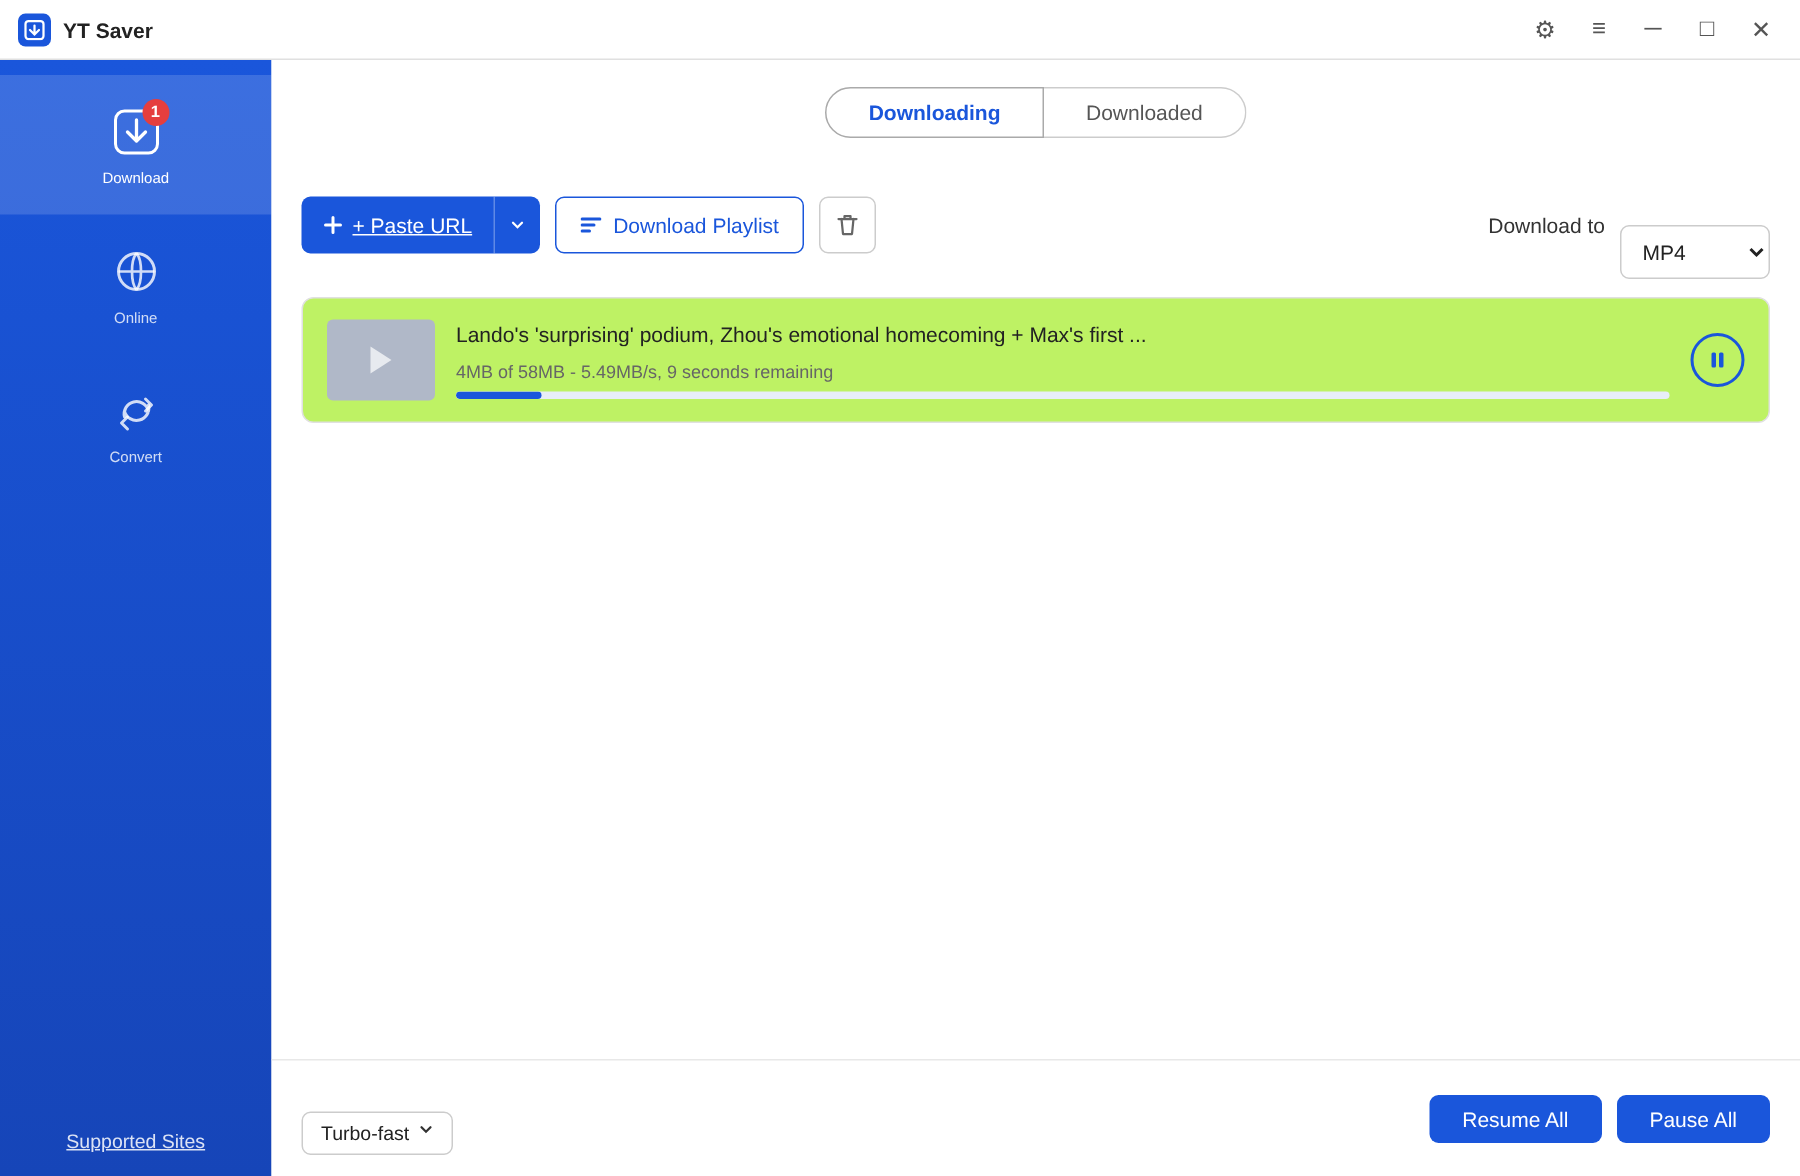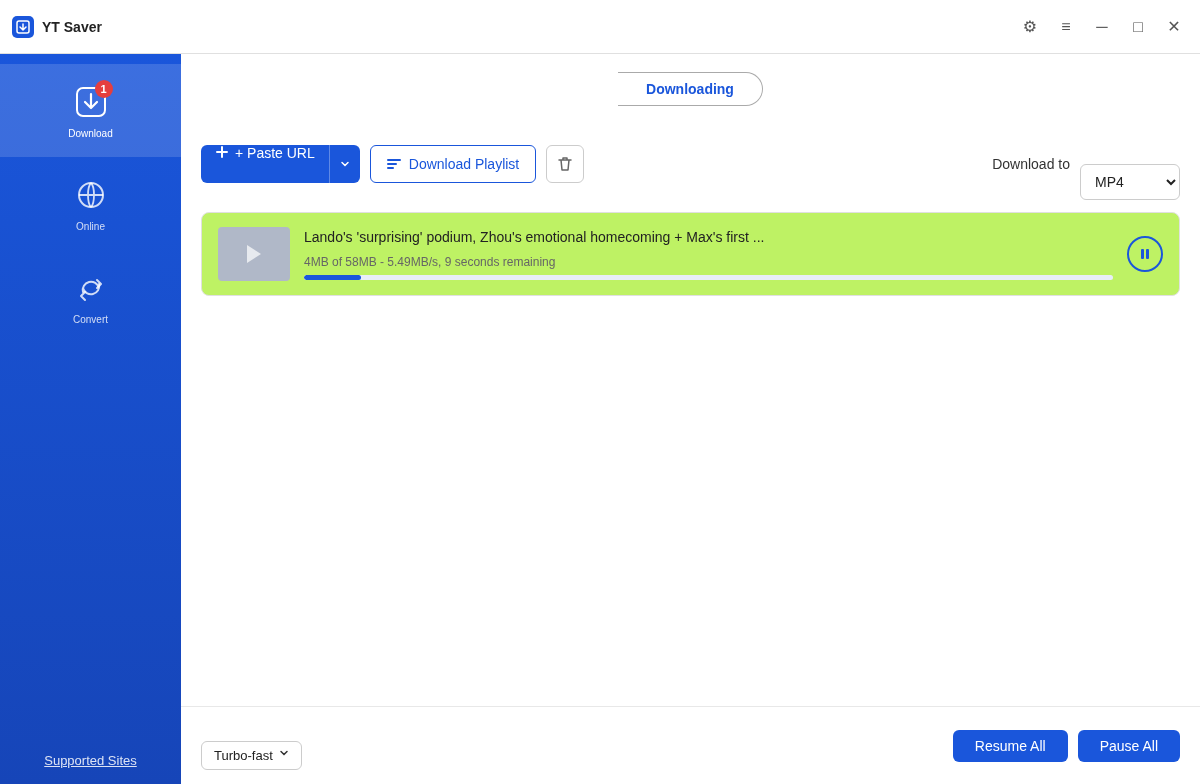--- a/index.html
+++ b/index.html
@@ -1,20 +1,20 @@
 <!DOCTYPE html>
 <html><head>
   <meta charset="utf-8">
   <style>
     * { margin: 0; padding: 0; box-sizing: border-box; }
     body { width: 1200px; height: 784px; font-family: -apple-system, BlinkMacSystemFont, 'Segoe UI', sans-serif; background: #f0f0f0; overflow: hidden; display: flex; flex-direction: column; }
 
     
     .title-bar {
-      height: 54px;
+      height: 40px;
       background: #fff;
       display: flex;
       align-items: center;
       padding: 0 12px;
       border-bottom: 1px solid #e0e0e0;
       flex-shrink: 0;
     }
     .title-bar-logo {
       width: 22px; height: 22px;
       background: #1a56db;
@@ -142,23 +142,24 @@
       padding: 0;
       cursor: pointer;
       font-size: 14px;
       height: 38px;
       overflow: hidden;
     }
     .paste-url-main {
       padding: 0 14px;
       height: 100%;
       display: flex;
-      align-items: flex-start;
+      align-items: center;
       gap: 6px;
       border-right: 1px solid rgba(255,255,255,0.3);
+      text-decoration: underline;
     }
     .paste-url-arrow {
       padding: 0 10px;
       height: 100%;
       display: flex;
       align-items: center;
     }
 
     .download-playlist-btn {
       display: flex;
@@ -370,20 +371,21 @@
 
     <div class="sidebar-bottom">
       <a class="supported-sites-link">Supported Sites</a>
     </div>
   </div>
 
   <div class="main-content">
 
     <div class="tab-bar">
       <button class="tab-btn active">Downloading</button>
+      <button class="tab-btn">Downloaded</button>
     </div>
 
     <div class="toolbar">
       <button class="paste-url-btn">
         <span class="paste-url-main">
           <svg width="14" height="14" viewBox="0 0 14 14" fill="none">
               <path d="M7 2v10M2 7h10" stroke="white" stroke-width="2" stroke-linecap="round"></path>
             </svg>
           <span>+ Paste URL</span>
         </span>

